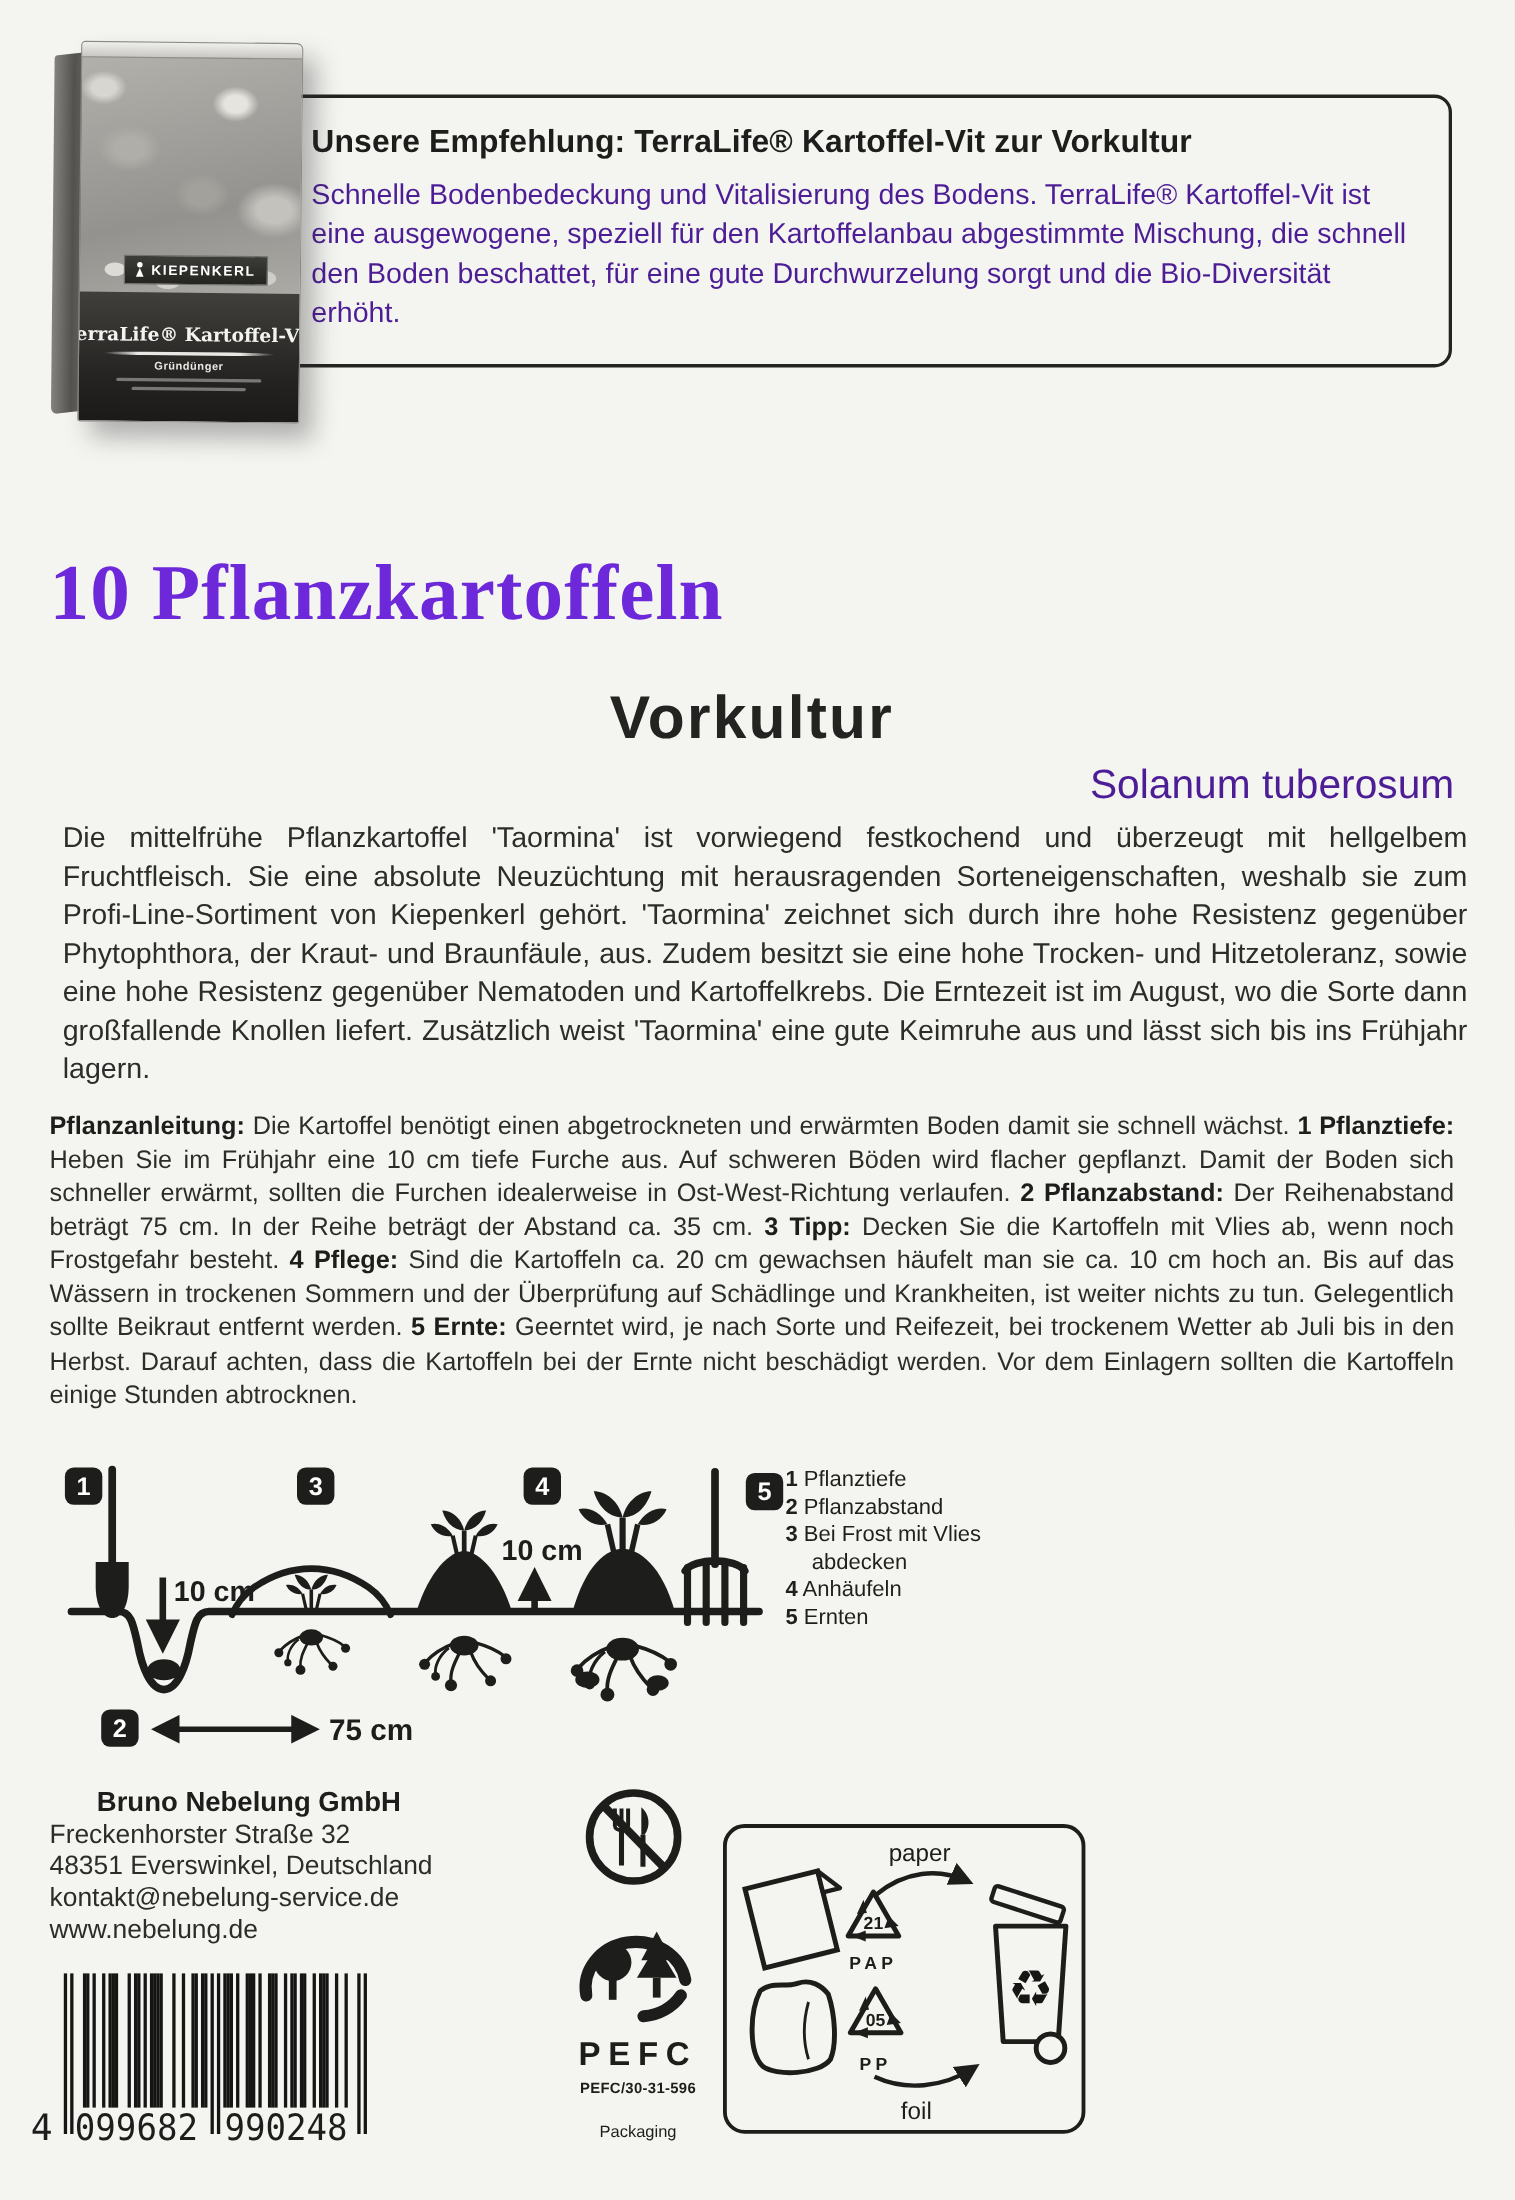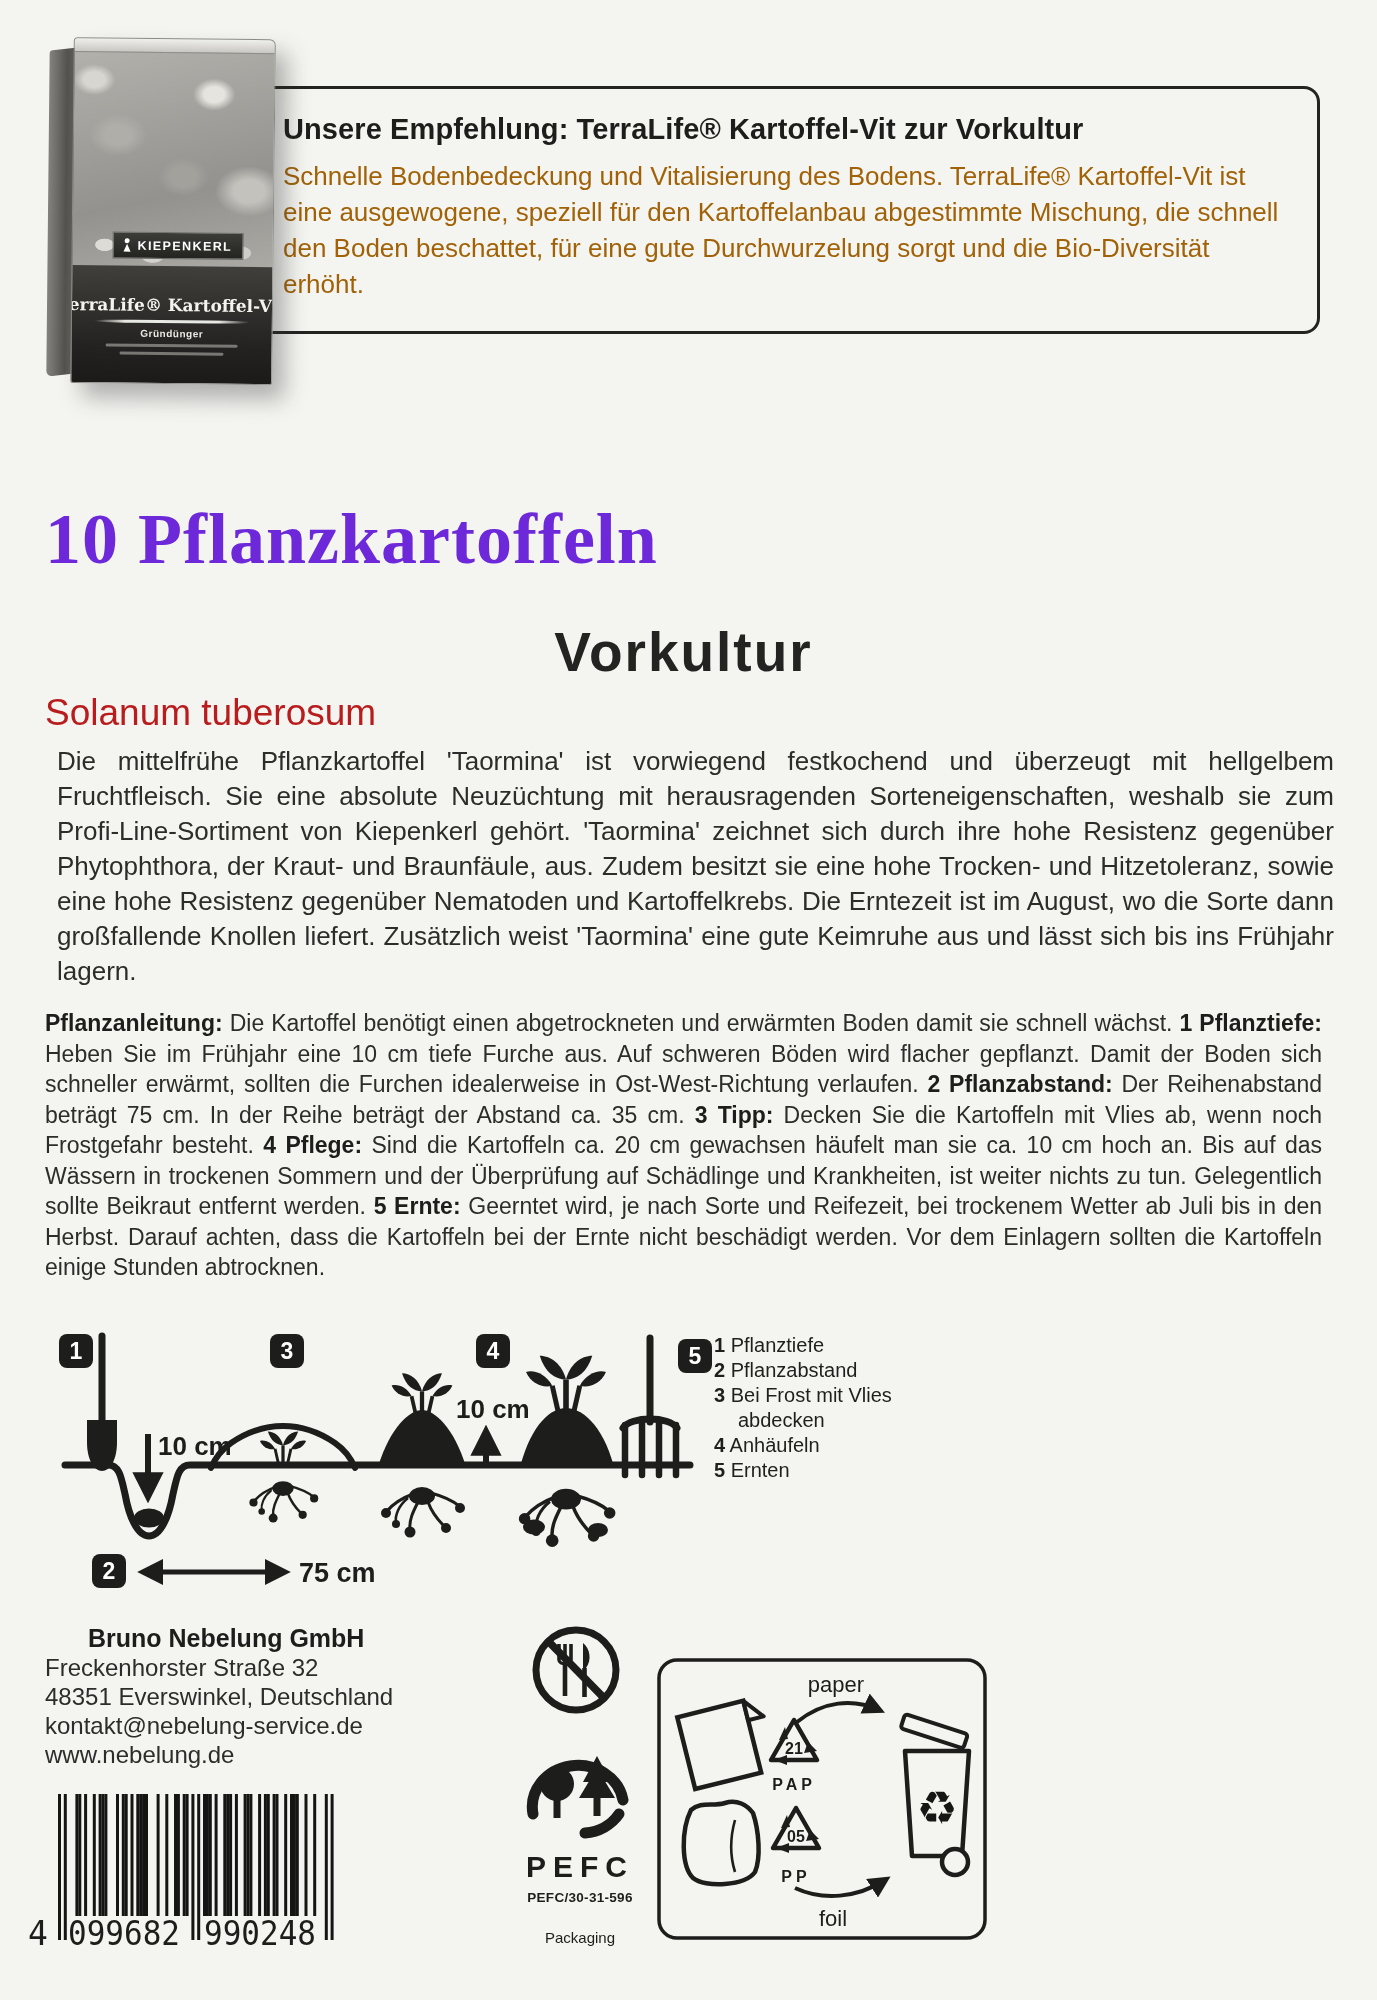--- a/index.html
+++ b/index.html
@@ -4,21 +4,21 @@
 <style>
   html,body{margin:0;padding:0;background:#e9e9e7;}
   .page{position:relative;width:1377px;height:2000px;background:#f4f4f1;overflow:hidden;
         font-family:"Liberation Sans",sans-serif;color:#2c2c2a;}
 
   
   .reco-box{position:absolute;left:240px;top:86px;width:1080px;height:248px;
             border:3px solid #232321;border-radius:16px;box-sizing:border-box;
             padding:24px 30px 18px 40px;background:#f4f4f1;z-index:1;}
   .reco-title{font-size:29px;font-weight:700;color:#1d1d1b;margin-bottom:12px;letter-spacing:.1px;}
-  .reco-body{font-size:26px;line-height:36px;color:#a16207;max-width:1004px;}
+  .reco-body{font-size:26px;line-height:36px;color:#4c1d95;max-width:1004px;}
 
   
   .package{position:absolute;left:48px;top:38px;width:224px;height:350px;z-index:5;transform:rotate(.6deg);}
   .package-side{position:absolute;left:0;top:12px;width:30px;height:326px;transform:skewY(-7deg);
                 background:linear-gradient(90deg,#84827e,#55534f 60%,#6b6965);border-radius:3px 0 0 6px;}
   .package-front{position:absolute;left:24px;top:0;width:200px;height:344px;border:1px solid #8a8a86;
                  border-radius:4px 6px 3px 3px;overflow:hidden;box-shadow:12px 14px 22px rgba(50,50,48,.35);
                  background:
                   radial-gradient(20px 13px at 16% 60%, #dddbd6 0 45%, transparent 50%),
                   radial-gradient(24px 15px at 40% 63%, #d2d0cb 0 45%, transparent 50%),
@@ -44,22 +44,22 @@
   .pkg-sub{color:#e8e8e4;font-size:10px;font-weight:700;letter-spacing:.5px;}
   .pkg-fauxline{width:66%;height:3px;background:#8e8d89;border-radius:2px;opacity:.8;}
   .pkg-fauxline.short{width:52%;}
 
   
   .main-title{position:absolute;left:45px;top:498px;width:1277px;
               font-family:Liberation Serif, serif;font-weight:700;font-size:72px;
               letter-spacing:1px;color:#6d28d9;}
   .variety{position:absolute;left:45px;top:620px;width:1277px;text-align:center;
            font-size:55px;font-weight:700;letter-spacing:2px;color:#232321;}
-  .latin{position:absolute;left:45px;top:692px;width:1277px;text-align:left;
-         font-size:37px;font-weight:400;color:#b91c1c;}
+  .latin{position:absolute;left:45px;top:692px;width:1277px;text-align:right;
+         font-size:37px;font-weight:400;color:#4c1d95;}
 
   
   .description{position:absolute;left:45px;top:744px;width:1277px;
                font-size:26px;line-height:35px;text-align:justify;color:#2c2c2a;margin-left:12px;}
   .instructions{position:absolute;left:45px;top:1008px;width:1277px;
                 font-size:23px;line-height:30.5px;text-align:justify;color:#2c2c2a;}
   .instructions b{color:#1d1d1b;}
 
   
   .diagram-svg{position:absolute;left:45px;top:1322px;}

